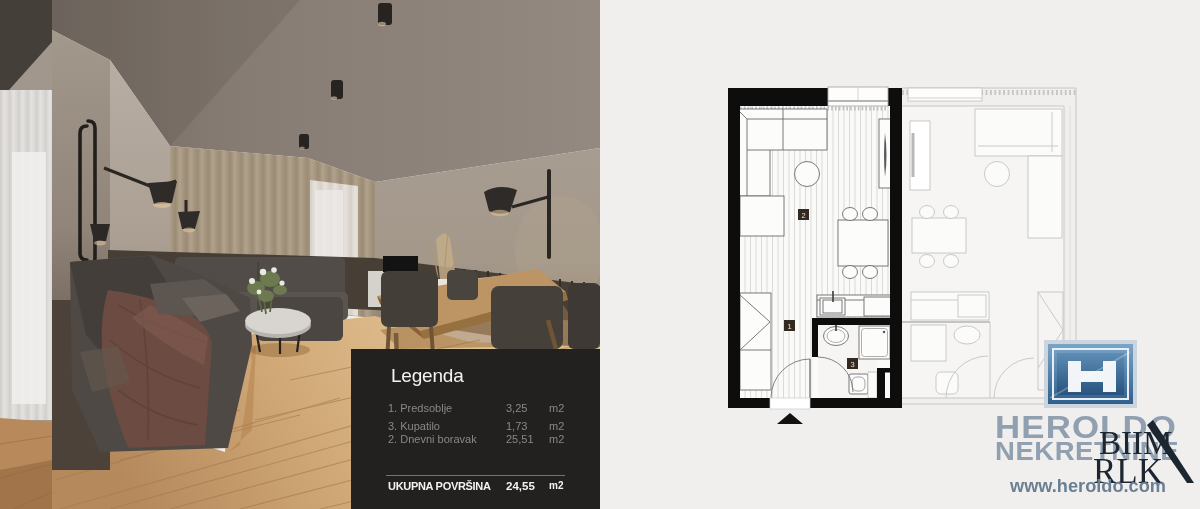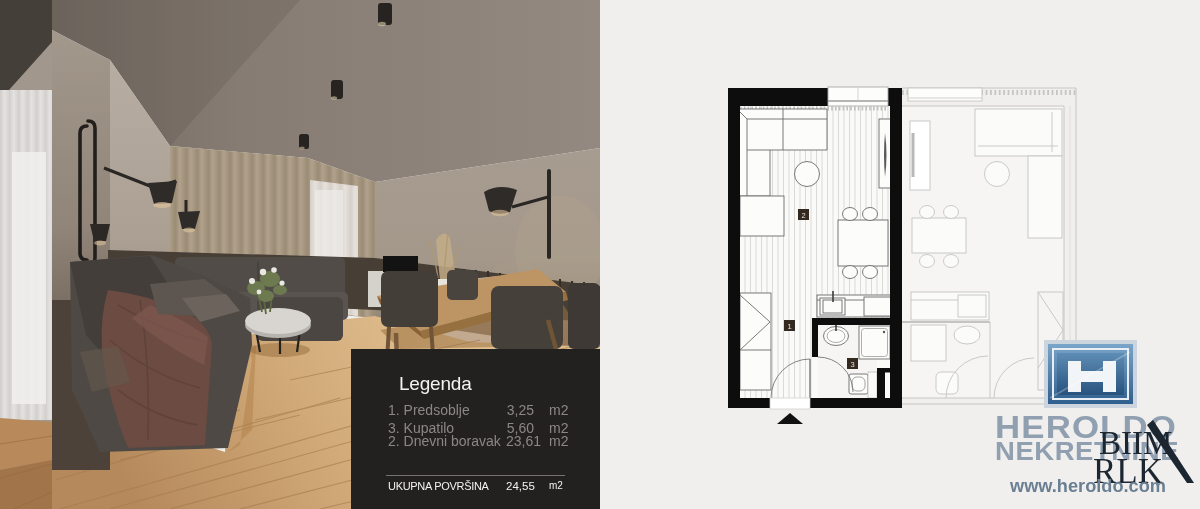--- a/index.html
+++ b/index.html
@@ -1,26 +1,26 @@
 <!DOCTYPE html>
 <html><head>
 <meta charset="utf-8">
 <style>
   html,body{margin:0;padding:0}
   .page{position:relative;width:1200px;height:509px;overflow:hidden;background:#f0efed;font-family:"Liberation Sans",sans-serif}
   .photo,.plan{position:absolute;top:0;display:block}
   .photo{left:0}
   .plan{left:600px}
   .legend{position:absolute;left:351px;top:349px;width:249px;height:160px;background:#232120;color:#e9e7e5}
-  .legend h1{margin:12px;position:absolute;left:36px;top:12px;font-size:19px;font-weight:normal;letter-spacing:-0.2px;color:#f4f2f0}
-  .legend .row{position:absolute;left:37px;width:205px;font-size:14px;color:#8a8784}
-  .legend .row .v{position:absolute;left:118px;width:28px;text-align:right}
+  .legend h1{margin:4px;position:absolute;left:36px;top:12px;font-size:19px;font-weight:normal;letter-spacing:-0.2px;color:#f4f2f0}
+  .legend .row{position:absolute;left:37px;width:205px;font-size:11px;color:#8a8784}
+  .legend .row .v{position:absolute;left:118px;width:28px;text-align:left}
   .legend .row .u{position:absolute;left:161px}
   .legend .hr{position:absolute;left:35px;top:126px;width:179px;border-top:1px solid #75726f}
-  .legend .tot{position:absolute;left:37px;top:131px;width:205px;font-size:11px;letter-spacing:-0.3px;font-weight:normal;color:#f4f2f0}
+  .legend .tot{position:absolute;left:37px;top:131px;width:205px;font-size:11px;letter-spacing:-0.3px;font-weight:bold;color:#f4f2f0}
   .legend .tot .v{position:absolute;left:118px;width:28px;text-align:right;font-size:11.5px;letter-spacing:0}
   .legend .tot .u{position:absolute;left:161px;font-size:10px;letter-spacing:0}
 </style>
 </head>
 <body>
 <div class="page">
 
 <svg class="photo" width="600" height="509" viewBox="0 0 600 509">
   <defs>
     <linearGradient id="ceil" x1="0" y1="0" x2="1" y2="0">
@@ -283,23 +283,23 @@
 
   <rect x="568" y="283" width="32" height="66" rx="6" fill="#3e3934"></rect>
 </svg>
 
 <div class="legend">
 
   <h1>Legenda</h1>
 
   <div class="row" style="top:53px">1. Predsoblje <span class="v">3,25</span><span class="u">m2</span></div>
 
-  <div class="row" style="top:84px">2. Dnevni boravak <span class="v">23,61</span><span class="u">m2</span></div>
-
-  <div class="row" style="top:71px">3. Kupatilo <span class="v">5,60</span><span class="u">m2</span></div>
+  <div class="row" style="top:84px">2. Dnevni boravak <span class="v">25,51</span><span class="u">m2</span></div>
+
+  <div class="row" style="top:71px">3. Kupatilo <span class="v">1,73</span><span class="u">m2</span></div>
 
   <div class="hr"></div>
 
   <div class="tot">UKUPNA POVRŠINA <span class="v">24,55</span><span class="u">m2</span></div>
 </div>
 
 <svg class="plan" width="600" height="509" viewBox="600 0 600 509">
   <defs>
     <linearGradient id="logoBlue" x1="0" y1="0" x2="0" y2="1">
       <stop offset="0" stop-color="#7aa5c9"></stop>

